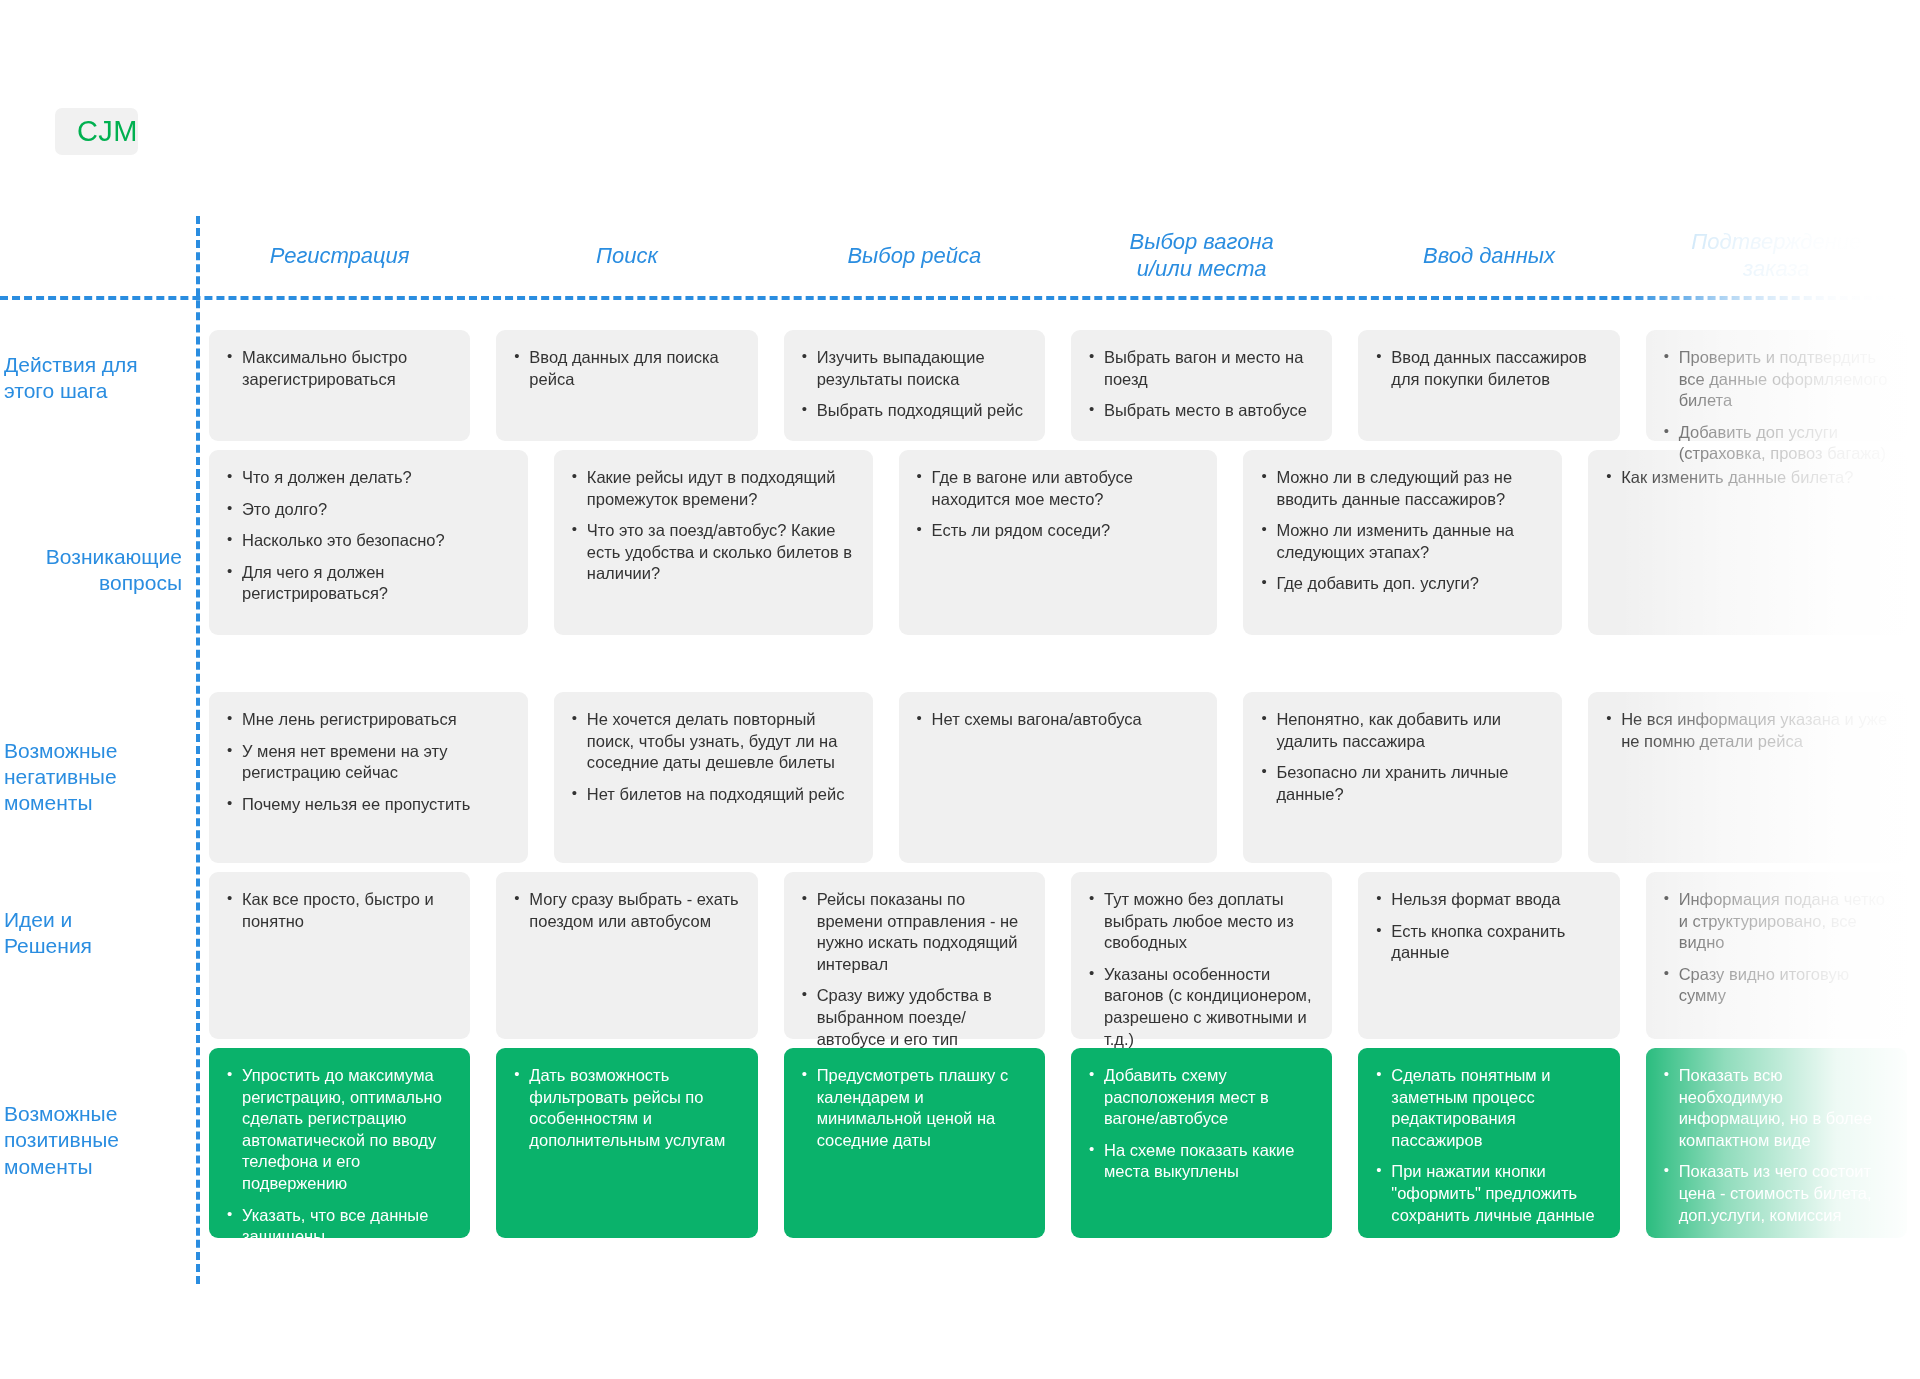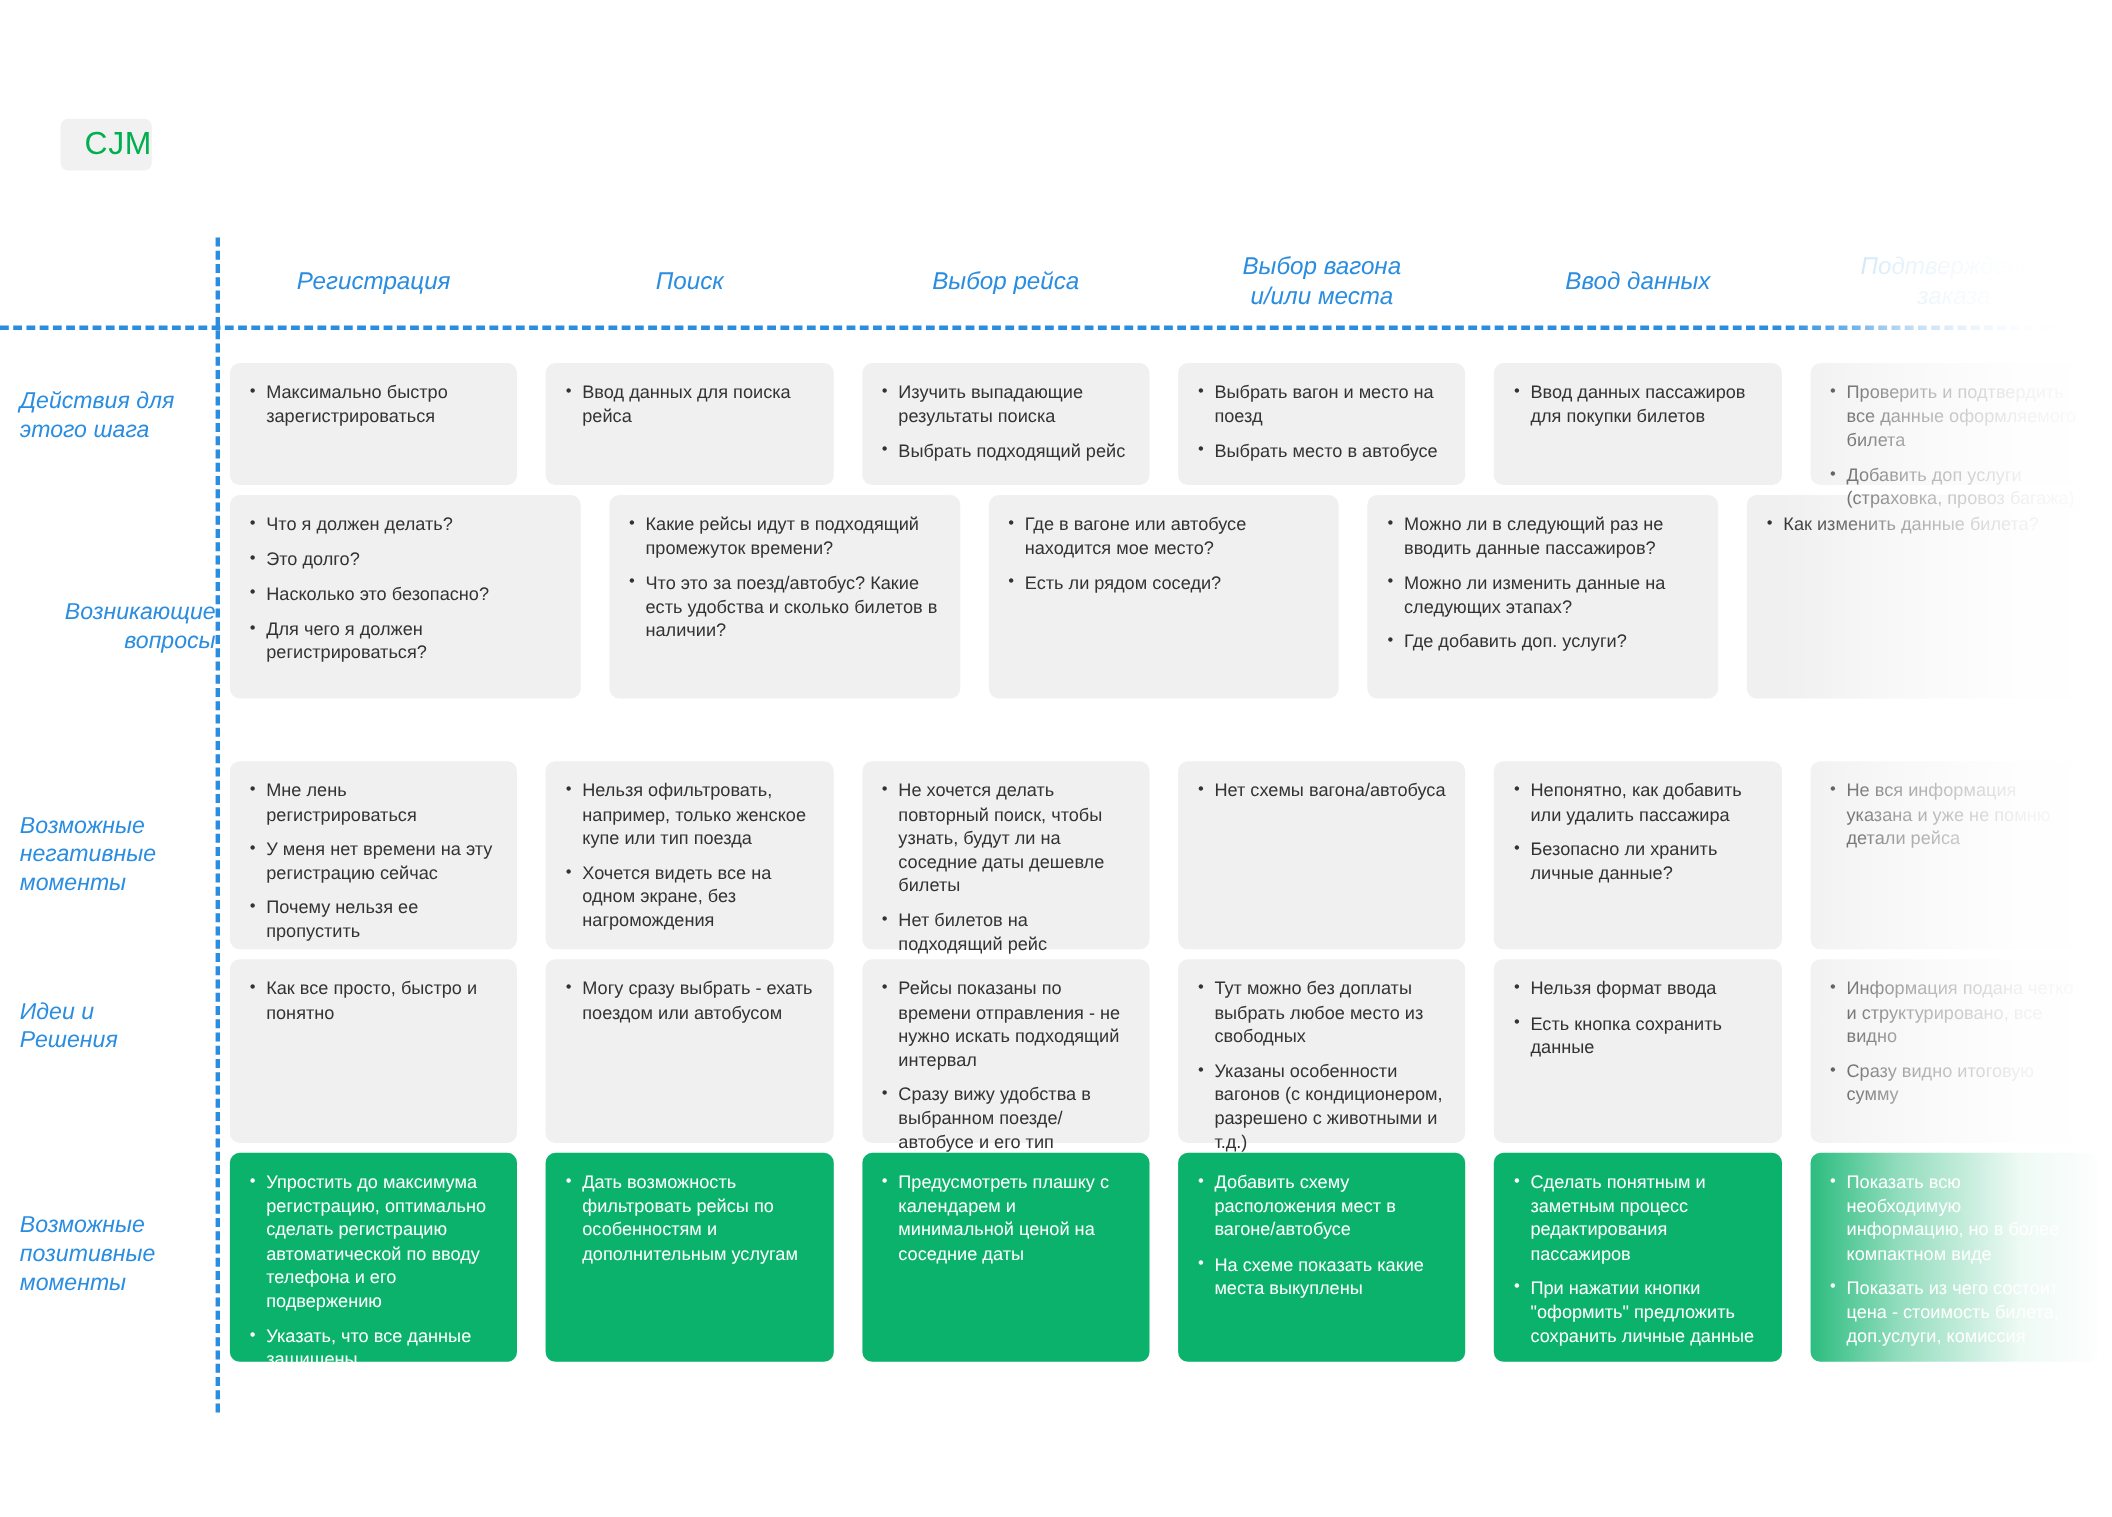--- a/index.html
+++ b/index.html
@@ -62,22 +62,22 @@
     font-family: "Liberation Sans", sans-serif;
   }
   .col-head.faded { color: #b7dcf6; }
 
   
   .row-labels {
     position: absolute; left: 0px; top: 330px;
     width: 196px; height: 950px;
   }
   .row-label {
-    position: absolute; left: 18px; width: 178px;
-    color: #2a8de0; font-style: italic; font-size: 21px;
+    position: absolute; left: 4px; width: 178px;
+    color: #2a8de0; font-size: 21px;
     line-height: 1.25;
     font-family: "Liberation Sans", sans-serif;
   }
 
   
   .rows {
     position: absolute; left: 196px; top: 330px;
     width: 1724px;
   }
   .card-row { display: flex; width: 1724px; margin-bottom: 9px; }
@@ -256,26 +256,20 @@
         <div class="card-row r2">
           <div class="card">
             <ul class="bullets">
               <li>Мне лень регистрироваться</li>
               <li>У меня нет времени на эту регистрацию сейчас</li>
               <li>Почему нельзя ее пропустить</li>
             </ul>
           </div>
           <div class="card">
             <ul class="bullets">
-              <li>Нельзя офильтровать, например, только женское купе или тип поезда</li>
-              <li>Хочется видеть все на одном экране, без нагромождения</li>
-            </ul>
-          </div>
-          <div class="card">
-            <ul class="bullets">
               <li>Не хочется делать повторный поиск, чтобы узнать, будут ли на соседние даты дешевле билеты</li>
               <li>Нет билетов на подходящий рейс</li>
             </ul>
           </div>
           <div class="card">
             <ul class="bullets">
               <li>Нет схемы вагона/автобуса</li>
             </ul>
           </div>
           <div class="card">

